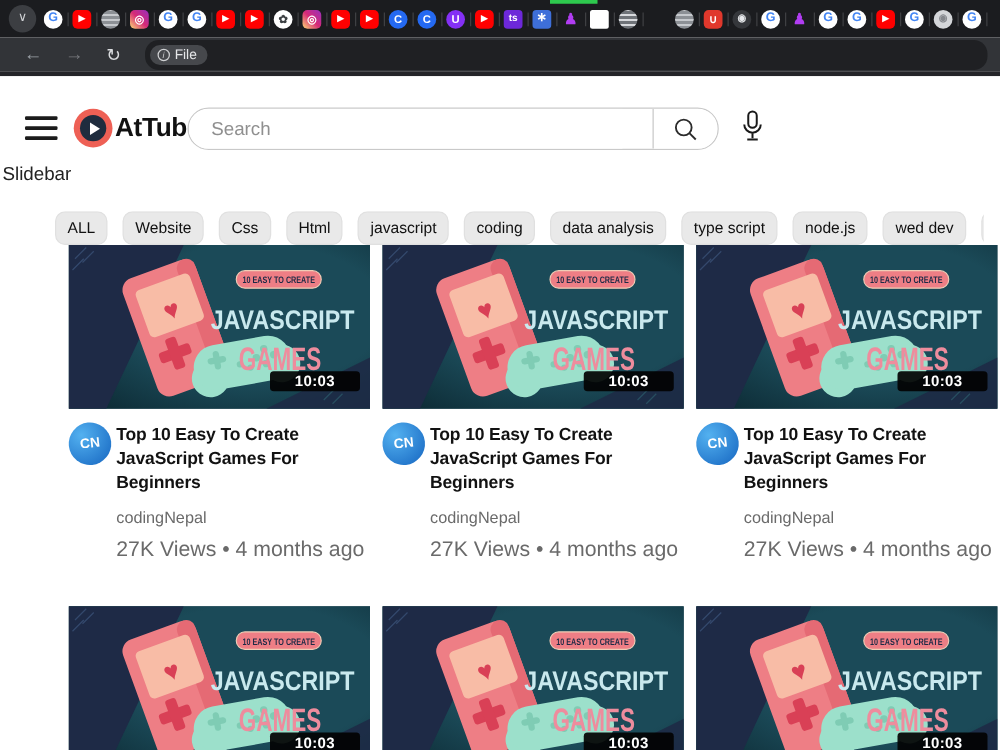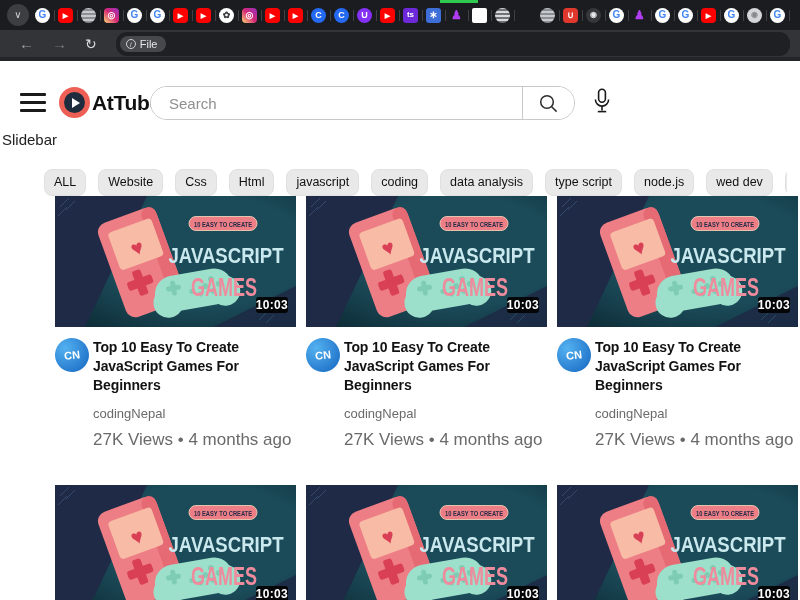--- a/index.html
+++ b/index.html
@@ -109,21 +109,21 @@
   .video-grid {
     position:absolute; left:55px; top:135px; width:743px;
     display:grid; grid-template-columns:repeat(3,241px); column-gap:10px; row-gap:0;
   }
   .card { width:241px; height:289px; cursor:pointer; }
   .thumb { position:relative; width:241px; height:131px; background:#143c49; }
   .thumb svg { display:block; width:241px; height:131px; }
   .thumb svg text { font-family:"Liberation Sans",sans-serif; }
   .duration {
     position:absolute; right:8px; bottom:14px; background:rgba(2,2,2,0.92);
-    color:#fff; font-size:12px; font-weight:bold; padding:1px 0; border-radius:3px; letter-spacing:0.3px;margin-left:33px;
+    color:#fff; font-size:12px; font-weight:bold; padding:1px 20px; border-radius:3px; letter-spacing:0.3px;margin-left:33px;
   }
   .info { display:flex; margin-top:11px; }
   .avatar {
     width:34px; height:34px; border-radius:50%; flex:0 0 auto;
     background:radial-gradient(circle at 32% 28%, #53b1f0, #1565c0);
     color:#fff; font-size:11px; font-weight:bold; display:flex; align-items:center; justify-content:center;
     transform:rotate(-6deg); cursor:pointer;
   }
   .meta-col { margin-left:4px; }
   .title { width:172px; font-size:14px; font-weight:bold; color:#121212; line-height:19px; letter-spacing:-0.1px; }

